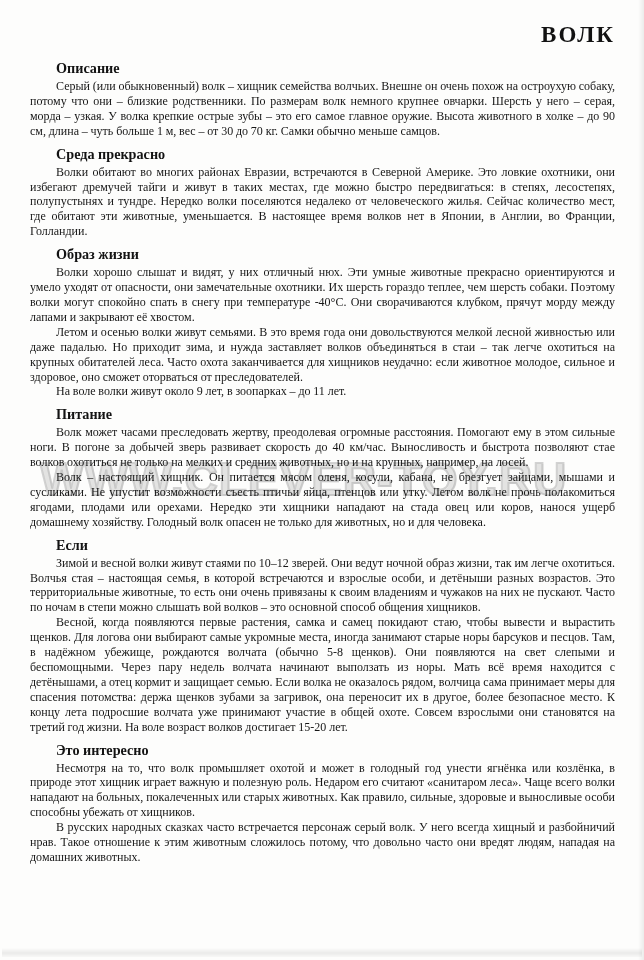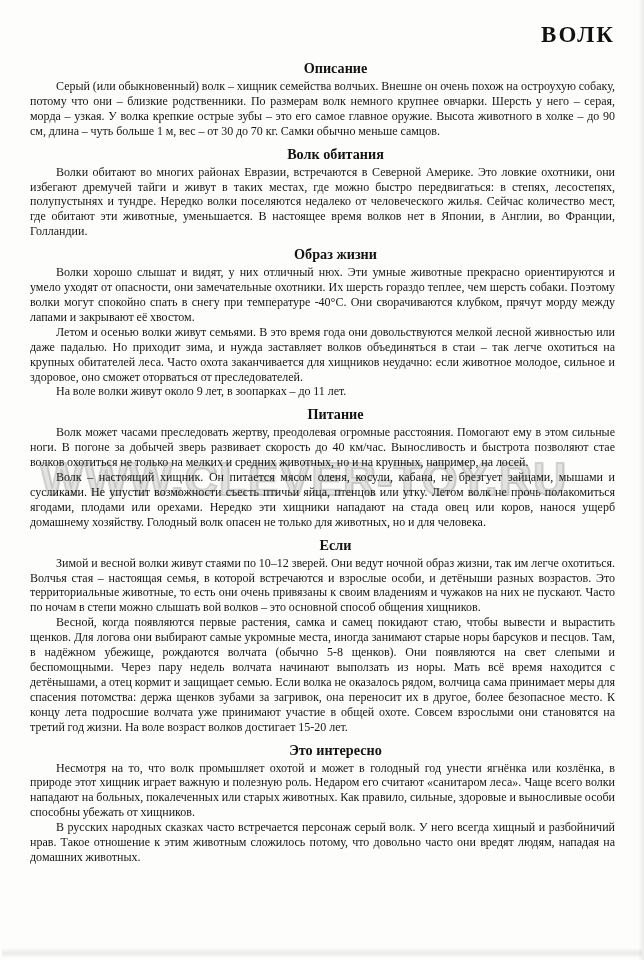--- a/index.html
+++ b/index.html
@@ -28,21 +28,20 @@
     letter-spacing: 2px;
     margin: 8px 0 12px 0;
     color: #121212;
   }
   h2.section-heading {
     font-size: 14.2px;
     font-weight: bold;
     margin: 7px 0 2px 0;
     padding-left: 26px;
     color: #131313;
-    text-align: center;
   }
   p.para {
     font-size: 12px;
     line-height: 14.9px;
     text-align: justify;
     text-indent: 26px;
     margin: 0;
     hyphens: auto;
     -webkit-hyphens: auto;
     word-spacing: -0.2px;
@@ -92,21 +91,21 @@
   <div class="content">
 
     <h1 class="doc-title">ВОЛК</h1>
 
     <section>
       <h2 class="section-heading">Описание</h2>
       <p class="para">Серый (или обыкновенный) волк – хищник семейства волчьих. Внешне он очень похож на остроухую собаку, потому что они – близкие родственники. По размерам волк немного крупнее овчарки. Шерсть у него – серая, морда – узкая. У волка крепкие острые зубы – это его самое главное оружие. Высота животного в холке – до 90 см, длина – чуть больше 1 м, вес – от 30 до 70 кг. Самки обычно меньше самцов.</p>
     </section>
 
     <section>
-      <h2 class="section-heading">Волк обитания</h2>
+      <h2 class="section-heading">Среда прекрасно</h2>
       <p class="para">Волки обитают во многих районах Евразии, встречаются в Северной Америке. Это ловкие охотники, они избегают дремучей тайги и живут в таких местах, где можно быстро передвигаться: в степях, лесостепях, полупустынях и тундре. Нередко волки поселяются недалеко от человеческого жилья. Сейчас количество мест, где обитают эти животные, уменьшается. В настоящее время волков нет в Японии, в Англии, во Франции, Голландии.</p>
     </section>
 
     <section>
       <h2 class="section-heading">Образ жизни</h2>
       <p class="para">Волки хорошо слышат и видят, у них отличный нюх. Эти умные животные прекрасно ориентируются и умело уходят от опасности, они замечательные охотники. Их шерсть гораздо теплее, чем шерсть собаки. Поэтому волки могут спокойно спать в снегу при температуре -40°С. Они сворачиваются клубком, прячут морду между лапами и закрывают её хвостом.</p>
       <p class="para">Летом и осенью волки живут семьями. В это время года они довольствуются мелкой лесной живностью или даже падалью. Но приходит зима, и нужда заставляет волков объединяться в стаи – так легче охотиться на крупных обитателей леса. Часто охота заканчивается для хищников неудачно: если животное молодое, сильное и здоровое, оно сможет оторваться от преследователей.</p>
       <p class="para">На воле волки живут около 9 лет, в зоопарках – до 11 лет.</p>
     </section>
 

